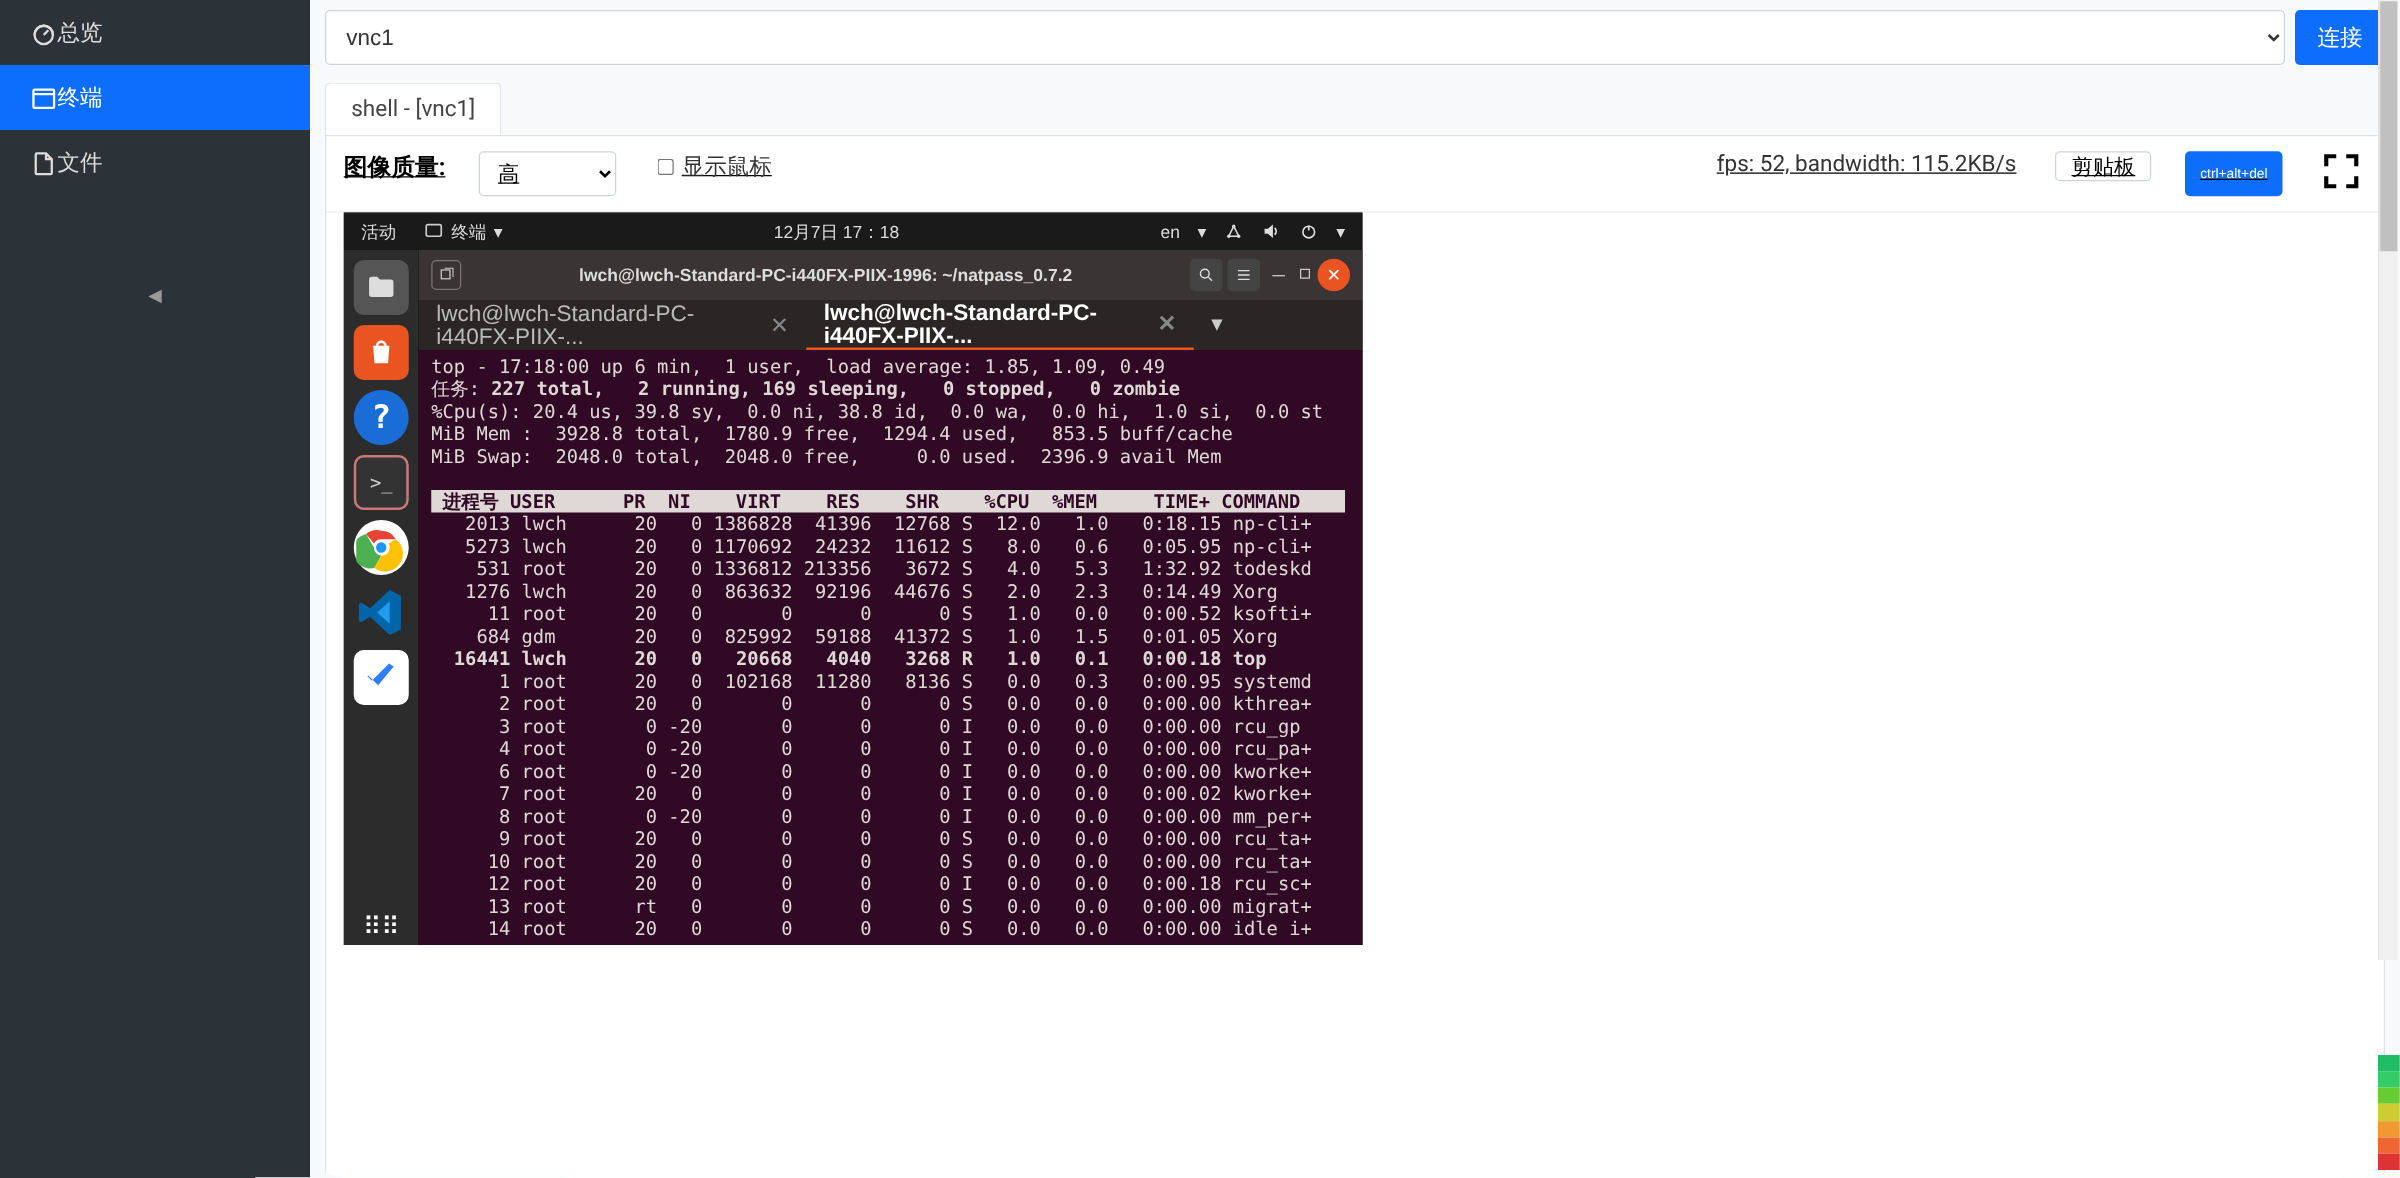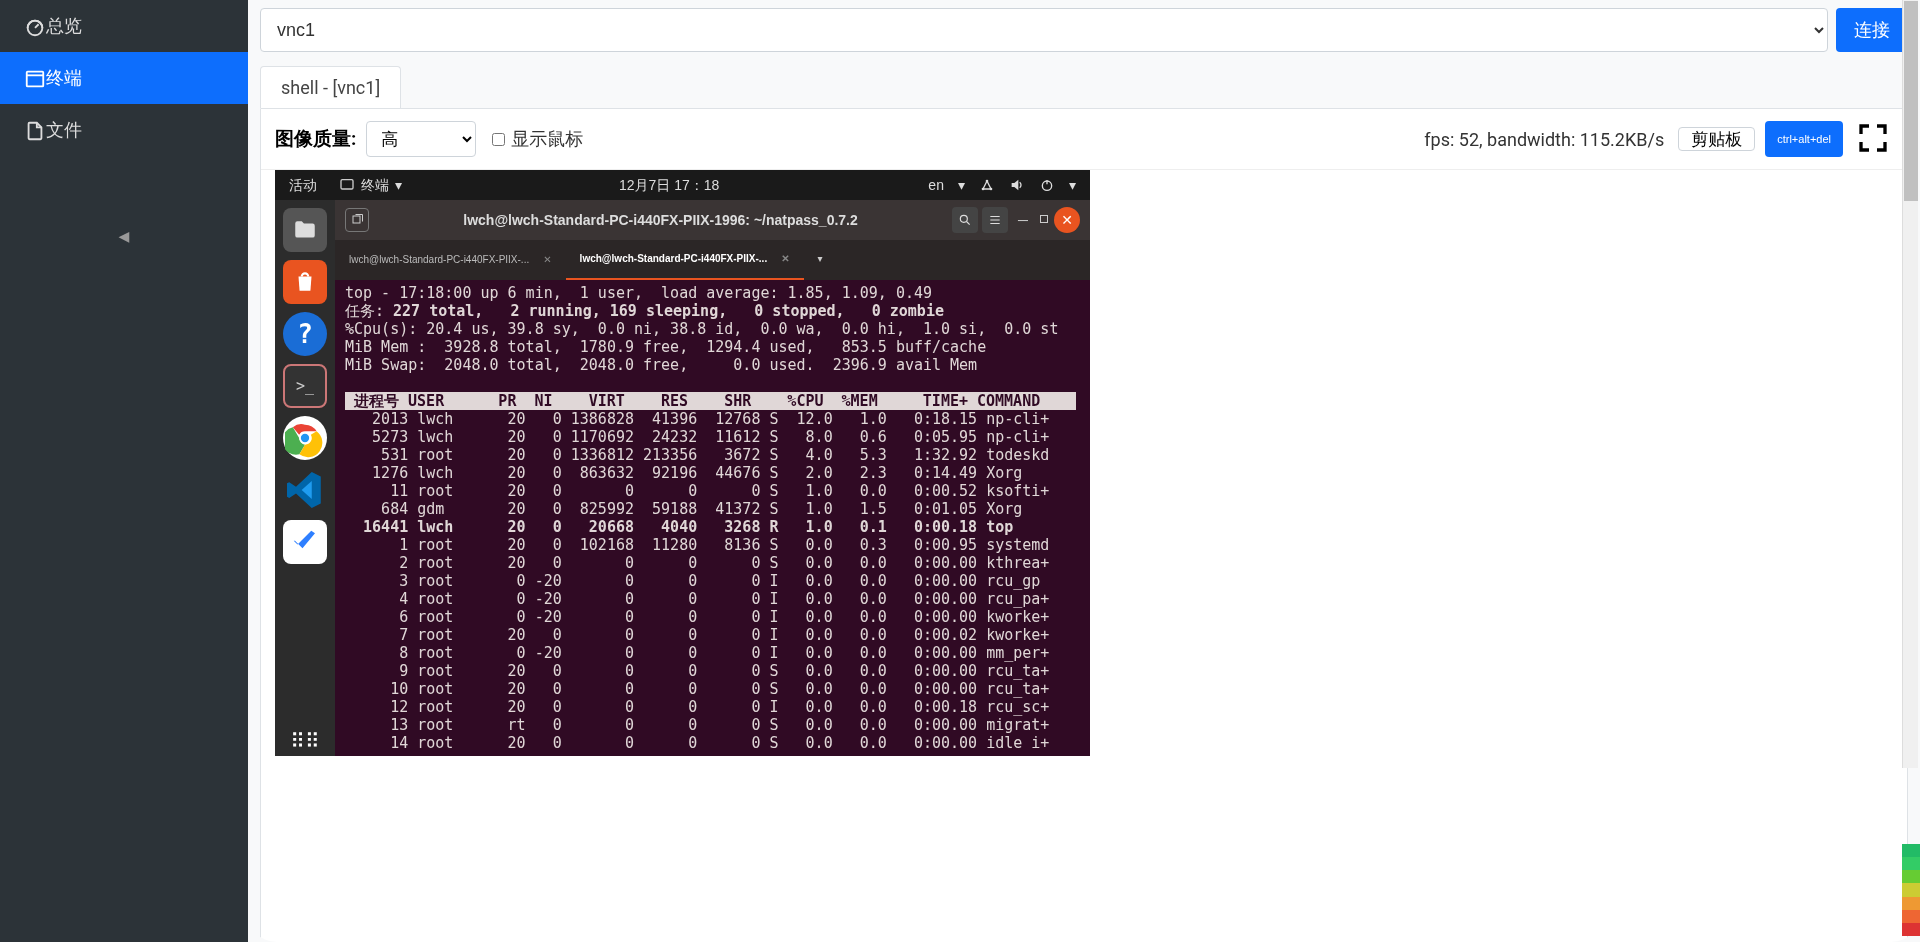--- a/index.html
+++ b/index.html
@@ -10,21 +10,21 @@
 .nav-item { display:flex; align-items:flex-end; padding:14px 24px; font-size:18px; cursor:pointer; color:#ddd; }
 .nav-item.active { background:#0d6efd; color:#fff; }
 .nav-item svg { width:22px; height:22px; }
 .main { flex:1; padding:8px 12px 0 12px; overflow:auto;border-radius:28px; }
 .topbar { display:flex; gap:8px; margin-bottom:14px; }
 .select-big { flex:1; height:44px; border:1px solid #ced4da; border-radius:4px; background:#fff; padding:0 12px; font-size:18px; color:#333; }
 .connect-btn { height:44px; padding:0 18px; background:#0d6efd; color:#fff; border:none; border-radius:4px; font-size:18px; cursor:pointer; }
 .tabbar { display:flex; border:1px solid #dee2e6; border-bottom:none; width:fit-content; border-radius:4px 4px 0 0; }
 .tab { padding:10px 20px; background:#fff; font-size:18px; color:#444; border-radius:4px 4px 0 0; }
 .panel { border:1px solid #dee2e6; border-radius:0 4px 4px 4px; background:#fff; min-height:900px; }
-.toolbar { display:flex; align-items:center; padding:12px 14px 12px 14px; border-bottom:1px solid #eee; gap:10px; }
+.toolbar { display:flex; align-items:flex-start; padding:12px 14px 12px 14px; border-bottom:1px solid #eee; gap:27px;text-decoration:underline; }
 .toolbar-label { font-weight:700; font-size:19px; }
 .quality-select { height:36px; border:1px solid #ced4da; border-radius:4px; padding:0 28px 0 10px; font-size:17px; background:#fff; min-width:110px; }
 .chk-wrap { display:flex; align-items:center; gap:6px; margin-left:6px; }
 .chk-wrap label { font-size:18px; color:#333; }
 .spacer { flex:1; }
 .stats { font-size:18px; color:#333; margin-right:4px; }
 .light-btn { height:24px; padding:0 12px; border:1px solid #ced4da; background:#fff; border-radius:4px; font-size:17px; cursor:pointer; }
 .primary-btn { height:36px; padding:0 12px; background:#0d6efd; color:#fff; border:none; border-radius:4px; font-size:11px; cursor:pointer; }
 .fs-btn { border:none; background:none; cursor:pointer; padding:0 4px; }
 .fs-btn svg { width:32px; height:32px; }
@@ -46,21 +46,21 @@
 .dock-vscode { background:none; }
 .dock-td { background:#fff; }
 .dock-spacer { flex:1; }
 .dock-apps { color:#fff; font-size:20px; padding-bottom:6px; }
 .term-area { flex:1; background:#000; }
 .term-chrome { height:40px; background:#3a3434; display:flex; align-items:center; padding:0 10px; gap:4px; color:#ddd; font-size:14px; font-family:-apple-system,sans-serif; }
 .term-chrome .newtab { width:24px; height:24px; border:1px solid #777; border-radius:4px; display:flex; align-items:center; justify-content:center; font-size:14px; }
 .term-chrome .title { flex:1; text-align:center; font-weight:600; }
 .term-chrome .sq-btn { width:26px; height:26px; background:#444; border-radius:4px; display:flex; align-items:center; justify-content:center; }
 .term-chrome .close { width:26px; height:26px; background:#e95420; border-radius:50%; display:flex; align-items:center; justify-content:center; color:#fff; }
-.term-tabs { height:40px; background:#2b2626; display:flex; align-items:stretch; font-size:10px; font-family:-apple-system,sans-serif; color:#bbb; }
+.term-tabs { height:40px; background:#2b2626; display:flex; align-items:stretch; font-size:18px; font-family:-apple-system,sans-serif; color:#bbb; }
 .term-tab { padding:10px 14px; display:flex; align-items:center; gap:14px; max-width:310px; }
 .term-tab.active { color:#fff; border-bottom:2px solid #e95420; font-weight:600; }
 .term-tab .x { color:#888; cursor:pointer; }
 .term-tabs .plus { padding:10px 14px; color:#ccc; }
 .top-output { background:#300a24; padding:4px 10px; color:#e0d7d7; white-space:pre; font-variant-ligatures:none; overflow:hidden; }
 .top-output .b { font-weight:700; }
 .top-output .inv { background:#e0d7d7; color:#300a24; font-weight:700; }
 .vscroll { position:absolute; right:2px; top:0; width:16px; height:768px; background:#f0f0f0; border-left:1px solid #ddd; }
 .vscroll .thumb { width:14px; height:200px; background:#c0c0c0; border-radius:0; margin:1px; }
 .vrainbow { position:absolute; right:0; bottom:6px; width:18px; height:92px; display:flex; flex-direction:column; }

